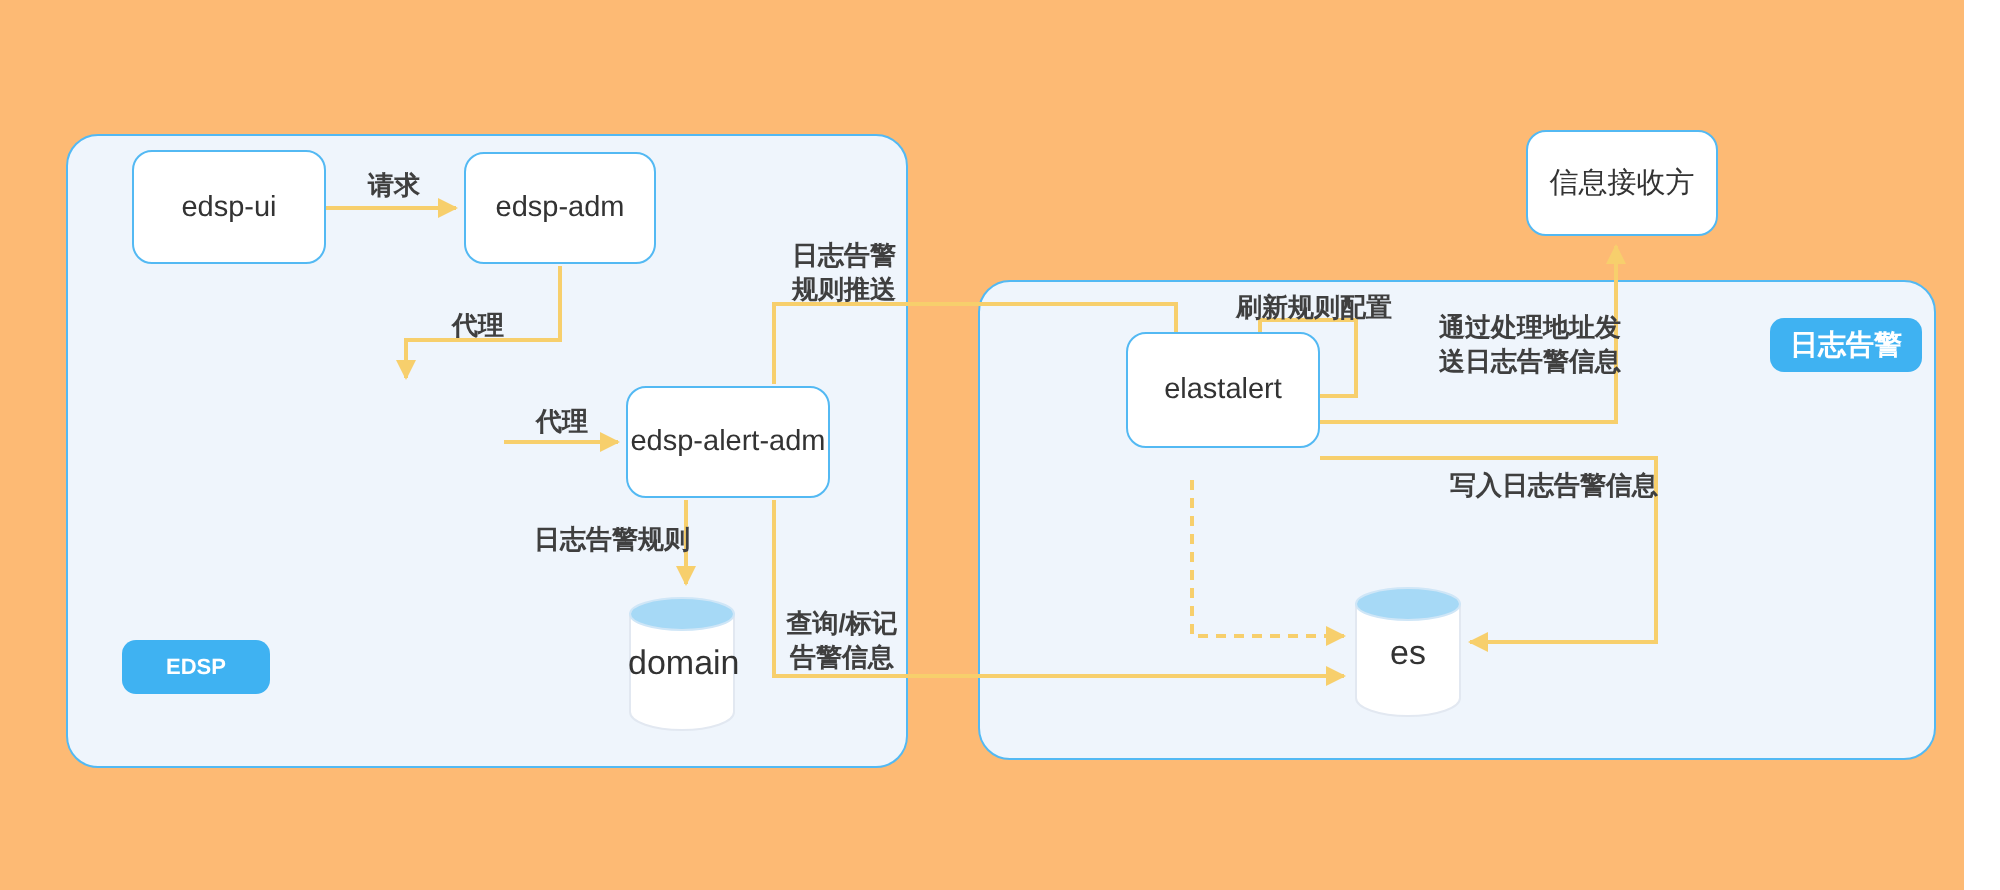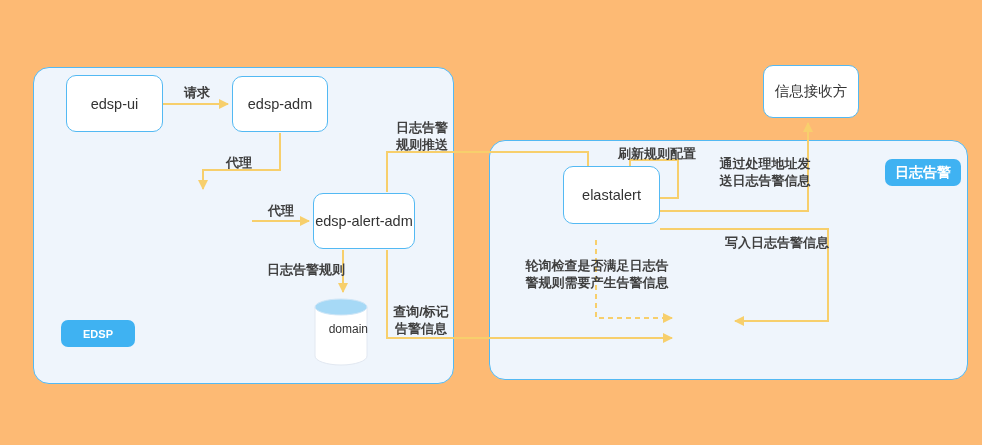--- a/index.html
+++ b/index.html
@@ -36,22 +36,22 @@
   }
   .elabel{
     position:absolute;font-size:13px;font-weight:700;color:var(--label-text);
     text-align:center;white-space:pre-line;line-height:17px;
     transform:translateX(-50%);z-index:4;
   }
   .cyl{position:absolute;z-index:3;}
   .cyl-body{fill:#ffffff;stroke:#E2E8F1;stroke-width:1;}
   .cyl-top{fill:var(--cylinder-top);stroke:#CFE6F7;stroke-width:1;}
   .cyl-label{
-    position:absolute;left:0;right:0;text-align:right;
-    font-size:12px;color:var(--node-text);z-index:4;
+    position:absolute;left:0;right:0;text-align:center;
+    font-size:17px;color:var(--node-text);z-index:4;
   }
 </style>
 </head>
 <body>
 
 <div class="canvas">
 
   <div class="container" style="left:33px;top:67px;width:419px;height:315px;"></div>
   <div class="container" style="left:489px;top:140px;width:477px;height:238px;"></div>
 
@@ -79,32 +79,37 @@
   <div class="node" style="left:563px;top:166px;width:97px;height:58px;">elastalert</div>
   <div class="node" style="left:763px;top:65px;width:96px;height:53px;">信息接收方</div>
 
   <div class="cyl" style="left:314px;top:298px;width:54px;height:68px;">
     <svg width="54" height="68" viewBox="0 0 54 68">
       <path class="cyl-body" d="M1,9 L1,58 A26,9 0 0 0 53,58 L53,9 Z"></path>
       <ellipse class="cyl-top" cx="27" cy="9" rx="26" ry="8"></ellipse>
     </svg>
     <div class="cyl-label" style="top:24px;">domain</div>
   </div>
+  <div class="cyl" style="left:677px;top:293px;width:54px;height:66px;">
+    <svg width="54" height="66" viewBox="0 0 54 66">
+      <path class="cyl-body" d="M1,9 L1,56 A26,9 0 0 0 53,56 L53,9 Z"></path>
+      <ellipse class="cyl-top" cx="27" cy="9" rx="26" ry="8"></ellipse>
+    </svg>
+    <div class="cyl-label" style="top:24px;">es</div>
+  </div>
 
   <div class="badge" style="left:61px;top:320px;width:74px;height:27px;font-size:11px;">EDSP</div>
   <div class="badge" style="left:885px;top:159px;width:76px;height:27px;font-size:14px;">日志告警</div>
 
   <div class="elabel" style="left:197px;top:84px;">请求</div>
   <div class="elabel" style="left:239px;top:154px;">代理</div>
   <div class="elabel" style="left:281px;top:202px;">代理</div>
   <div class="elabel" style="left:306px;top:261px;">日志告警规则</div>
   <div class="elabel" style="left:422px;top:119px;">日志告警
 规则推送</div>
   <div class="elabel" style="left:421px;top:303px;">查询/标记
 告警信息</div>
   <div class="elabel" style="left:657px;top:145px;">刷新规则配置</div>
   <div class="elabel" style="left:765px;top:155px;">通过处理地址发
 送日志告警信息</div>
   <div class="elabel" style="left:777px;top:234px;">写入日志告警信息</div>
-  <div class="elabel" style="left:597px;top:257px;">轮询检查是否满足日志告
-警规则需要产生告警信息</div>
 
 </div>
 
 </body></html>

